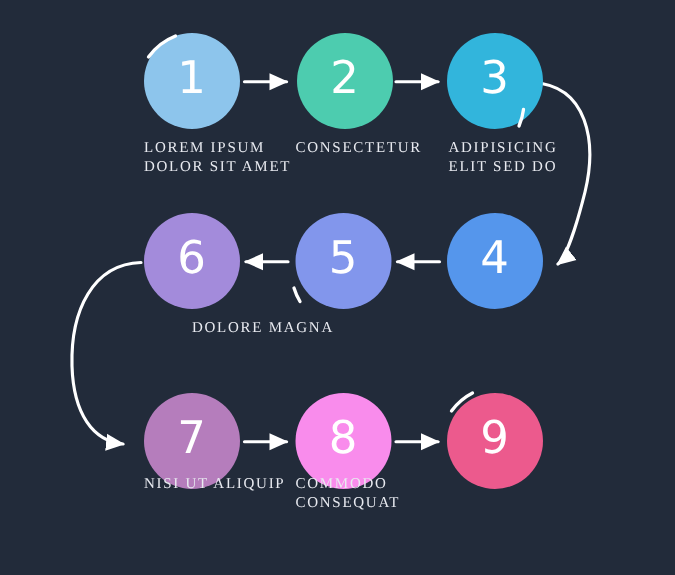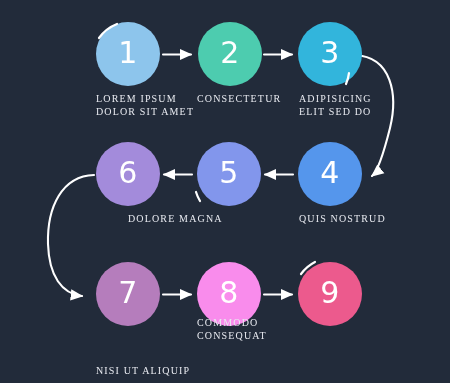--- a/index.html
+++ b/index.html
@@ -126,19 +126,18 @@
       <path d="M196,192 A40,40 0 0 0 200,201"></path>
       <path d="M301,274 A40,40 0 0 1 315,262"></path>
     </g>
   </svg>
 
   <div class="caption align-left" style="left:96px; top:92px;">LOREM IPSUM
 DOLOR SIT AMET</div>
   <div class="caption align-left" style="left:197px; top:92px;">CONSECTETUR</div>
   <div class="caption align-left" style="left:299px; top:92px;">ADIPISICING
 ELIT SED DO</div>
-  <div class="caption align-left" style="left:299px; top:212px;">QUIS NOSTRUD</div>
   <div class="caption align-left" style="left:88px; top:212px;margin-left:40px;">DOLORE MAGNA</div>
-  <div class="caption align-left" style="left:96px; top:316px;margin-top:48px;">NISI UT ALIQUIP</div>
+  <div class="caption align-left" style="left:96px; top:316px;">NISI UT ALIQUIP</div>
   <div class="caption align-left" style="left:197px; top:316px;">COMMODO
 CONSEQUAT</div>
 
 </div>
 
 </body></html>

